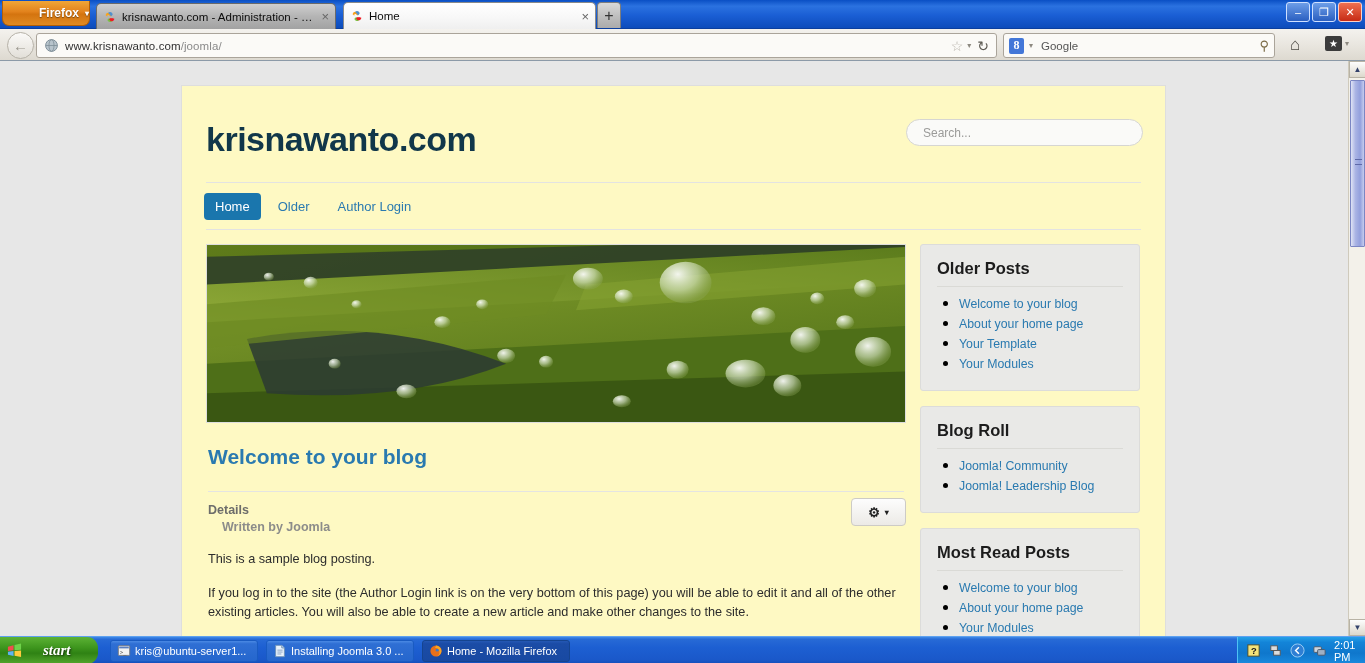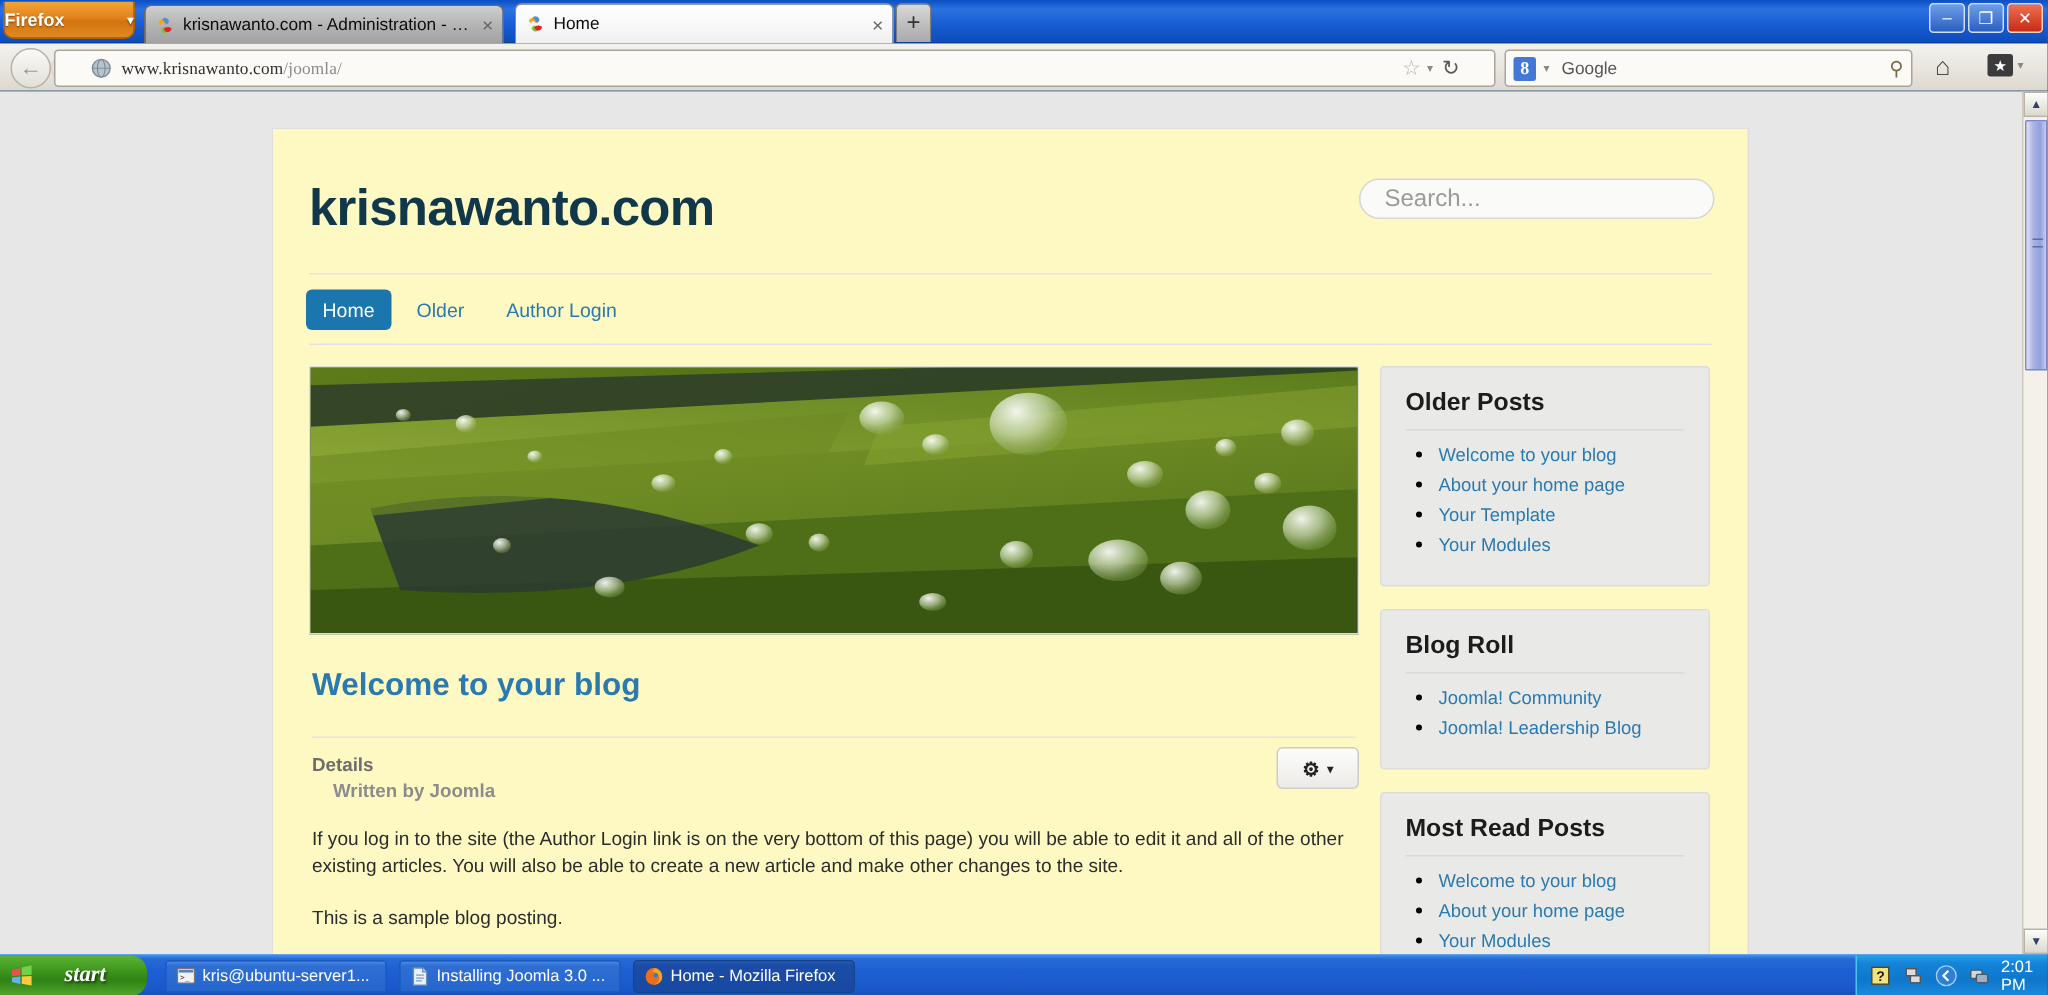--- a/index.html
+++ b/index.html
@@ -21,21 +21,21 @@
     position: absolute; left: 0; top: 0; width: 1365px; height: 29px;
     background: linear-gradient(to bottom, #0a4fc4 0%, #2b72e0 22%, #1a5ed4 55%, #0d4cbb 100%);
     border-bottom: 1px solid #0b3f9e;
   }
   .ff-button {
     position: absolute; left: 2px; top: 1px; width: 88px; height: 25px;
     border-radius: 0 0 7px 7px;
     background: linear-gradient(to bottom, #f0a638 0%, #e2821c 45%, #d4740f 55%, #e08a22 100%);
     border: 1px solid #b35f06; border-top: none;
     color: #fff; font-size: 12px; font-weight: bold;
-    display: flex; align-items: center; justify-content: space-between; gap: 6px;
+    display: flex; align-items: center; justify-content: flex-end; gap: 6px;
     text-shadow: 0 1px 1px rgba(0,0,0,.45);
     cursor: pointer;
   }
   .ff-caret { font-size: 8px; }
 
   .tab {
     position: absolute; top: 3px; height: 26px;
     border-radius: 5px 5px 0 0;
     display: flex; align-items: center; padding: 0 6px;
     font-size: 11.5px; color: #0b0b0b; cursor: pointer;
@@ -99,21 +99,21 @@
   }
   .navbtn-fwd {
     position: absolute; left: 34px; top: 6px; width: 21px; height: 21px;
     border-radius: 50%; opacity: .35;
     background: linear-gradient(to bottom, #f2f0ec, #ddd9d1);
     border: 1px solid #c2bdb3;
   }
   .urlbar {
     position: absolute; left: 36px; top: 4px; width: 961px; height: 25px;
     background: #fbfaf7; border: 1px solid #aaa49a; border-radius: 3px;
-    display: flex; align-items: center; padding: 0 20px; font-family: Liberation Serif, serif;
+    display: flex; align-items: center; padding: 0 4px;
   }
   .globe-icon {
     width: 15px; height: 15px; margin: 0 6px 0 3px; flex: 0 0 15px;
   }
   .urltext { font-size: 11.5px; color: #303030; letter-spacing: .1px; }
   .urltext .dim { color: #8a8a8a; }
   .url-right { margin-left: auto; display: flex; align-items: center; gap: 4px; padding-right: 3px; }
   .star-icon { font-size: 14px; color: #b9b4ac; cursor: pointer; }
   .dd-caret { font-size: 8px; color: #8d8980; cursor: pointer; }
   .reload-icon { font-size: 14px; color: #5d5a53; cursor: pointer; padding-left: 2px; }
@@ -156,21 +156,21 @@
 
   .site-title {
     font-size: 34px; font-weight: bold; color: #11374a;
     letter-spacing: -0.5px; margin: 14px 0 0 2px;
   }
   .search-module {
     position: absolute; right: 22px; top: 33px;
     width: 237px; height: 27px; border: 1px solid #d6d6d2;
     border-radius: 14px; background: #fafaf8;
     display: flex; align-items: center; padding-left: 16px;
-    font-size: 16px; color: #9b9b99; cursor: text;
+    font-size: 12px; color: #9b9b99; cursor: text;
   }
   .navline {
     margin: 23px 2px 0 2px; border-top: 1px solid #e3e3e1;
   }
   .mainnav { display: flex; align-items: center; gap: 6px; padding: 10px 0 0 0; }
   .mainnav a {
     font-size: 13px; color: #2a7ab0; text-decoration: none;
     padding: 6px 11px; border-radius: 4px; cursor: pointer;
   }
   .mainnav a.active { background: #1a76ad; color: #fff; }
@@ -455,22 +455,22 @@
 
             <div class="details-row">
               <div class="details-label">Details</div>
               <div class="details-written">Written by Joomla</div>
               <div class="gear-btn">
                 <span class="gear-glyph">⚙</span>
                 <span class="gear-caret">▾</span>
               </div>
             </div>
 
+            <div class="body-p">This is a sample blog posting.</div>
             <div class="body-p">If you log in to the site (the Author Login link is on the very bottom of this page) you will be able to edit it and all of the other existing articles.  You will also be able to create a new article and make other changes to the site.</div>
-            <div class="body-p">This is a sample blog posting.</div>
 
           </div>
 
           <div class="side-col">
 
             <div class="module">
               <h3>Older Posts</h3>
               <div class="mrule"></div>
               <ul>
                 <li><a>Welcome to your blog</a></li>

